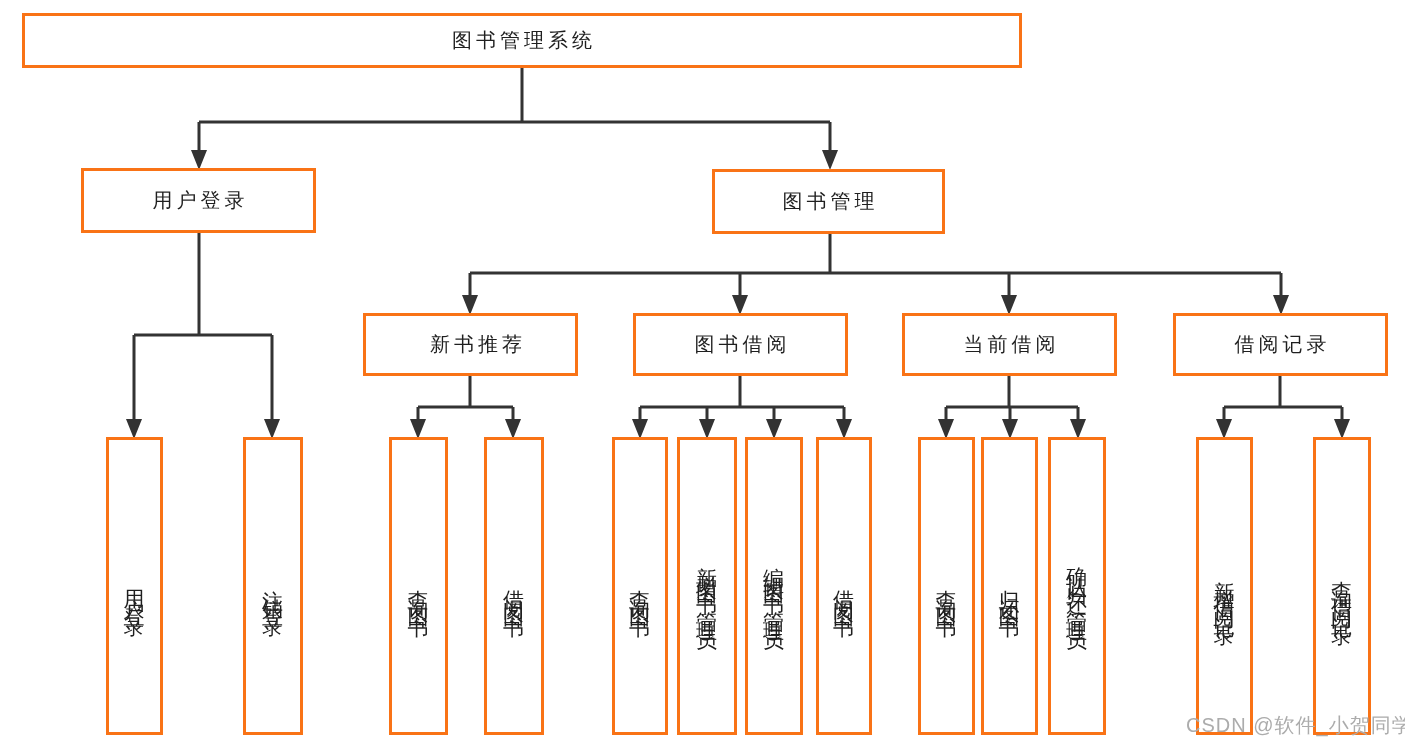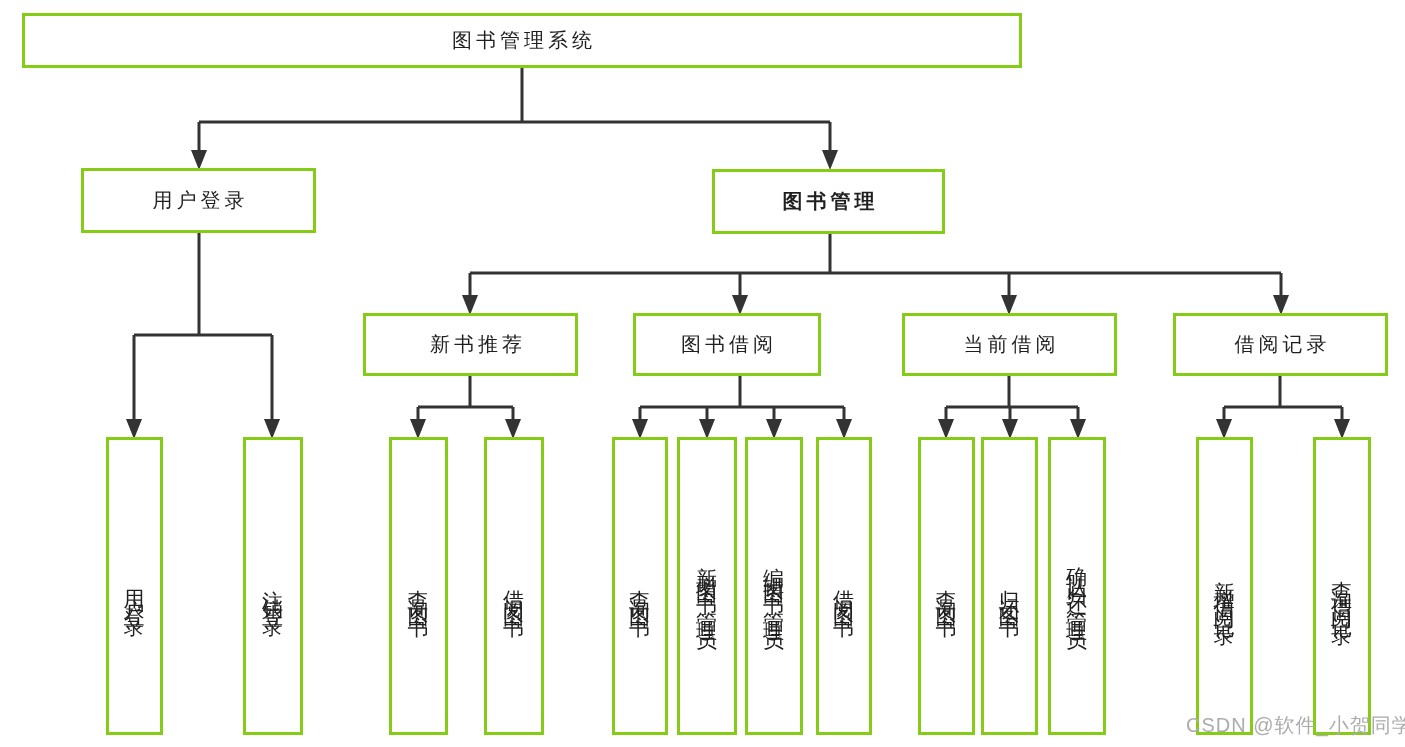--- a/index.html
+++ b/index.html
@@ -14,21 +14,21 @@
   }
   .connectors {
     position: absolute;
     left: 0; top: 0;
     width: 1405px; height: 747px;
     z-index: 1;
   }
   .box {
     position: absolute;
     background: #ffffff;
-    border: 3px solid #84cc16;
+    border: 3px solid #f97316;
     display: flex;
     align-items: center;
     justify-content: center;
     z-index: 2;
     color: #1f1f1f;
   }
   .box.h .lbl {
     font-size: 20px;
     letter-spacing: 4px;
     white-space: nowrap;
@@ -102,28 +102,28 @@
     </g>
   </svg>
 
   <div class="box h" style="left:22px; top:13px; width:1000px; height:55px;">
     <span class="lbl">图书管理系统</span>
   </div>
 
   <div class="box h" style="left:81px; top:168px; width:235px; height:65px;">
     <span class="lbl">用户登录</span>
   </div>
-  <div class="box h" style="left:712px; top:169px; width:233px; height:65px;font-weight:bold;">
+  <div class="box h" style="left:712px; top:169px; width:233px; height:65px;">
     <span class="lbl">图书管理</span>
   </div>
 
   <div class="box h" style="left:363px; top:313px; width:215px; height:63px;padding-left:11px;">
     <span class="lbl">新书推荐</span>
   </div>
-  <div class="box h" style="left:633px; top:313px; width:188px; height:63px;">
+  <div class="box h" style="left:633px; top:313px; width:215px; height:63px;">
     <span class="lbl">图书借阅</span>
   </div>
   <div class="box h" style="left:902px; top:313px; width:215px; height:63px;justify-content:center;">
     <span class="lbl">当前借阅</span>
   </div>
   <div class="box h" style="left:1173px; top:313px; width:215px; height:63px;">
     <span class="lbl">借阅记录</span>
   </div>
 
   <div class="box v" style="left:106px; top:437px; width:57px; height:298px;">

